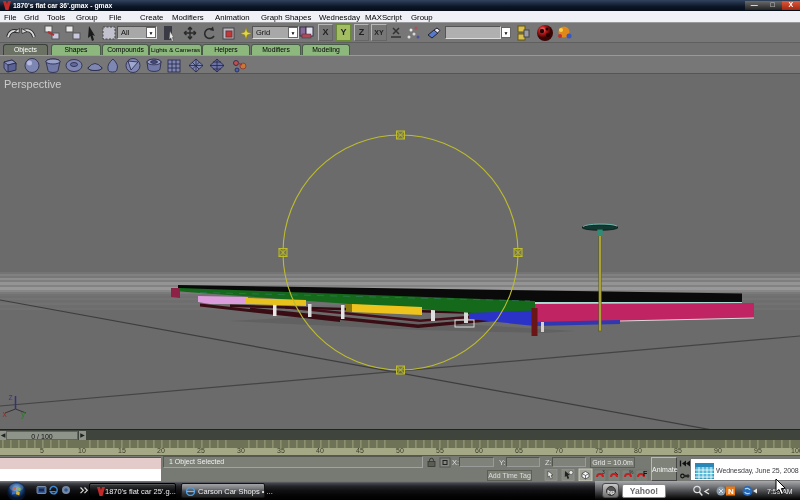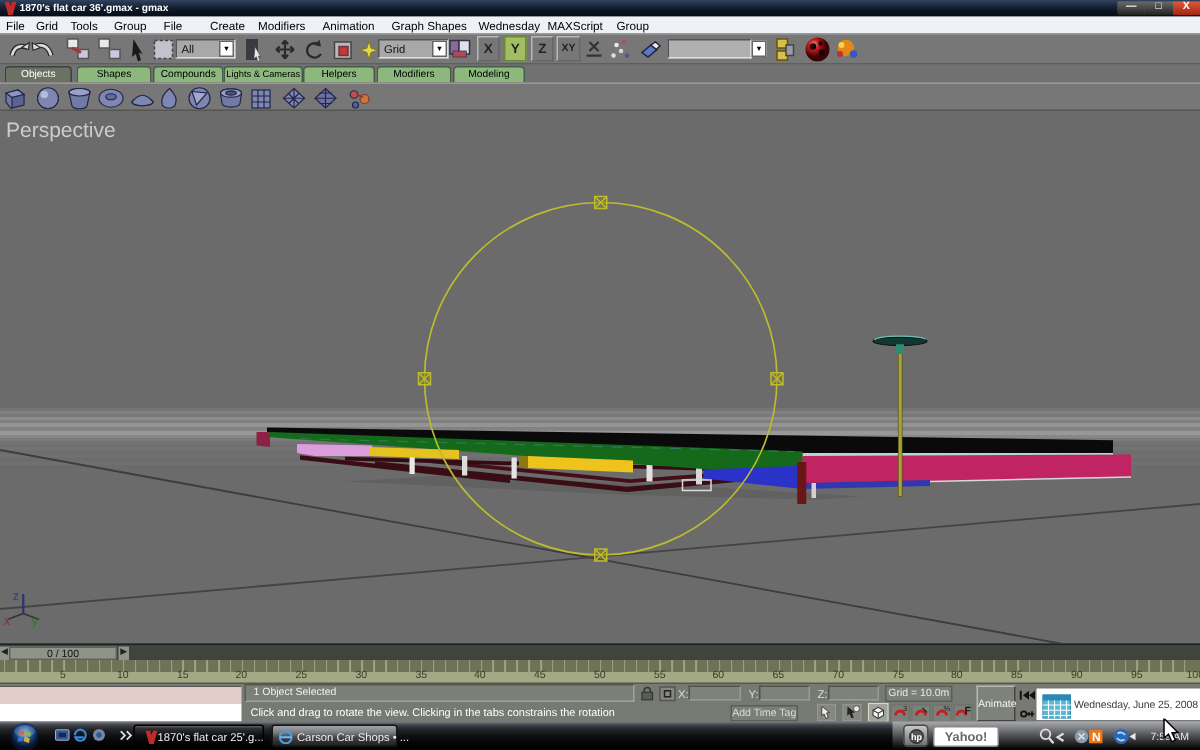--- a/index.html
+++ b/index.html
@@ -21,21 +21,21 @@
 #tb1{left:0;top:23px;width:800px;height:20px;background:#777777;border-bottom:1px solid #5f5f5f;}
 .axbtn{position:absolute;top:1px;width:15px;height:17px;background:#777777;border:1px solid #666;border-top-color:#b8b8b8;border-left-color:#b8b8b8;color:#222;font-size:9px;font-weight:bold;text-align:center;line-height:15px;}
 
 #tabs{left:0;top:43px;width:800px;height:12px;background:#717171;}
 .tab{position:absolute;top:1px;height:11px;font-size:6.8px;text-align:center;color:#000;background:#8cb87e;border:1px solid #4a5a4a;border-bottom:none;border-radius:3px 3px 0 0;line-height:10px;white-space:nowrap;overflow:hidden;}
 .tab.sel{background:#6b7263;color:#fff;border-color:#3a403a;}
 
 #tb2{left:0;top:55px;width:800px;height:19px;background:#777777;border-top:1px solid #999;border-bottom:1px solid #555;}
 
 #vp{left:0;top:74px;width:800px;height:355px;background:#6b6b6b;overflow:hidden;}
-#vplabel{position:absolute;left:4px;top:4px;color:#cccccc;font-size:14px;}
+#vplabel{position:absolute;left:4px;top:4px;color:#cccccc;font-size:11px;}
 
 #tslider{left:0;top:429px;width:800px;height:11px;background:#3f443c;border-top:1px solid #222;}
 #tsbtn{position:absolute;left:6px;top:1px;width:72px;height:9px;background:#8f948a;color:#111;font-size:7px;text-align:center;line-height:9px;border:1px solid #60655c;}
 #tsl{position:absolute;left:0;top:1px;width:6px;height:9px;background:#8f948a;color:#222;font-size:6px;line-height:9px;text-align:center;}
 #tsr{position:absolute;left:79px;top:1px;width:7px;height:9px;background:#8f948a;color:#222;font-size:6px;line-height:9px;text-align:center;}
 
 #ruler{left:0;top:440px;width:800px;height:16px;background:#a4a884;border-bottom:1px solid #55584a;}
 #ticks{position:absolute;left:0;top:0;width:800px;height:8px;background:#6e7257;}
 #nums{position:absolute;left:0;top:7px;width:800px;height:9px;font-size:7px;color:#3a3d2a;}
 #nums span{position:absolute;top:0;}
@@ -337,21 +337,20 @@
         <span style="left:674px">85</span>
         <span style="left:714px">90</span>
       <span style="left:754px">95</span>
         <span style="left:791px">100</span>
     </div>
   </div>
   <div class="abs" id="status">
     <div id="mxpink"></div>
       <div id="mxwhite"></div>
     <div id="selbox">1 Object Selected</div>
-    <div id="prompt">Click and drag to rotate the view.  Clicking in the tabs constrains the rotation</div>
     <span style="position:absolute;left:452px;top:2px;color:#ddd">X:</span>
     <div class="sfield" style="left:459px;width:35px"></div>
     <span style="position:absolute;left:499px;top:2px;color:#ddd">Y:</span>
     <div class="sfield" style="left:506px;width:34px"></div>
     <span style="position:absolute;left:545px;top:2px;color:#ddd">Z:</span>
     <div class="sfield" style="left:552px;width:34px"></div>
     <div id="gridbox">Grid = 10.0m</div>
     <div id="addtt">Add Time Tag</div>
     <div id="animate">Animate</div>
     <svg width="800" height="25" style="position:absolute;left:0;top:0">

